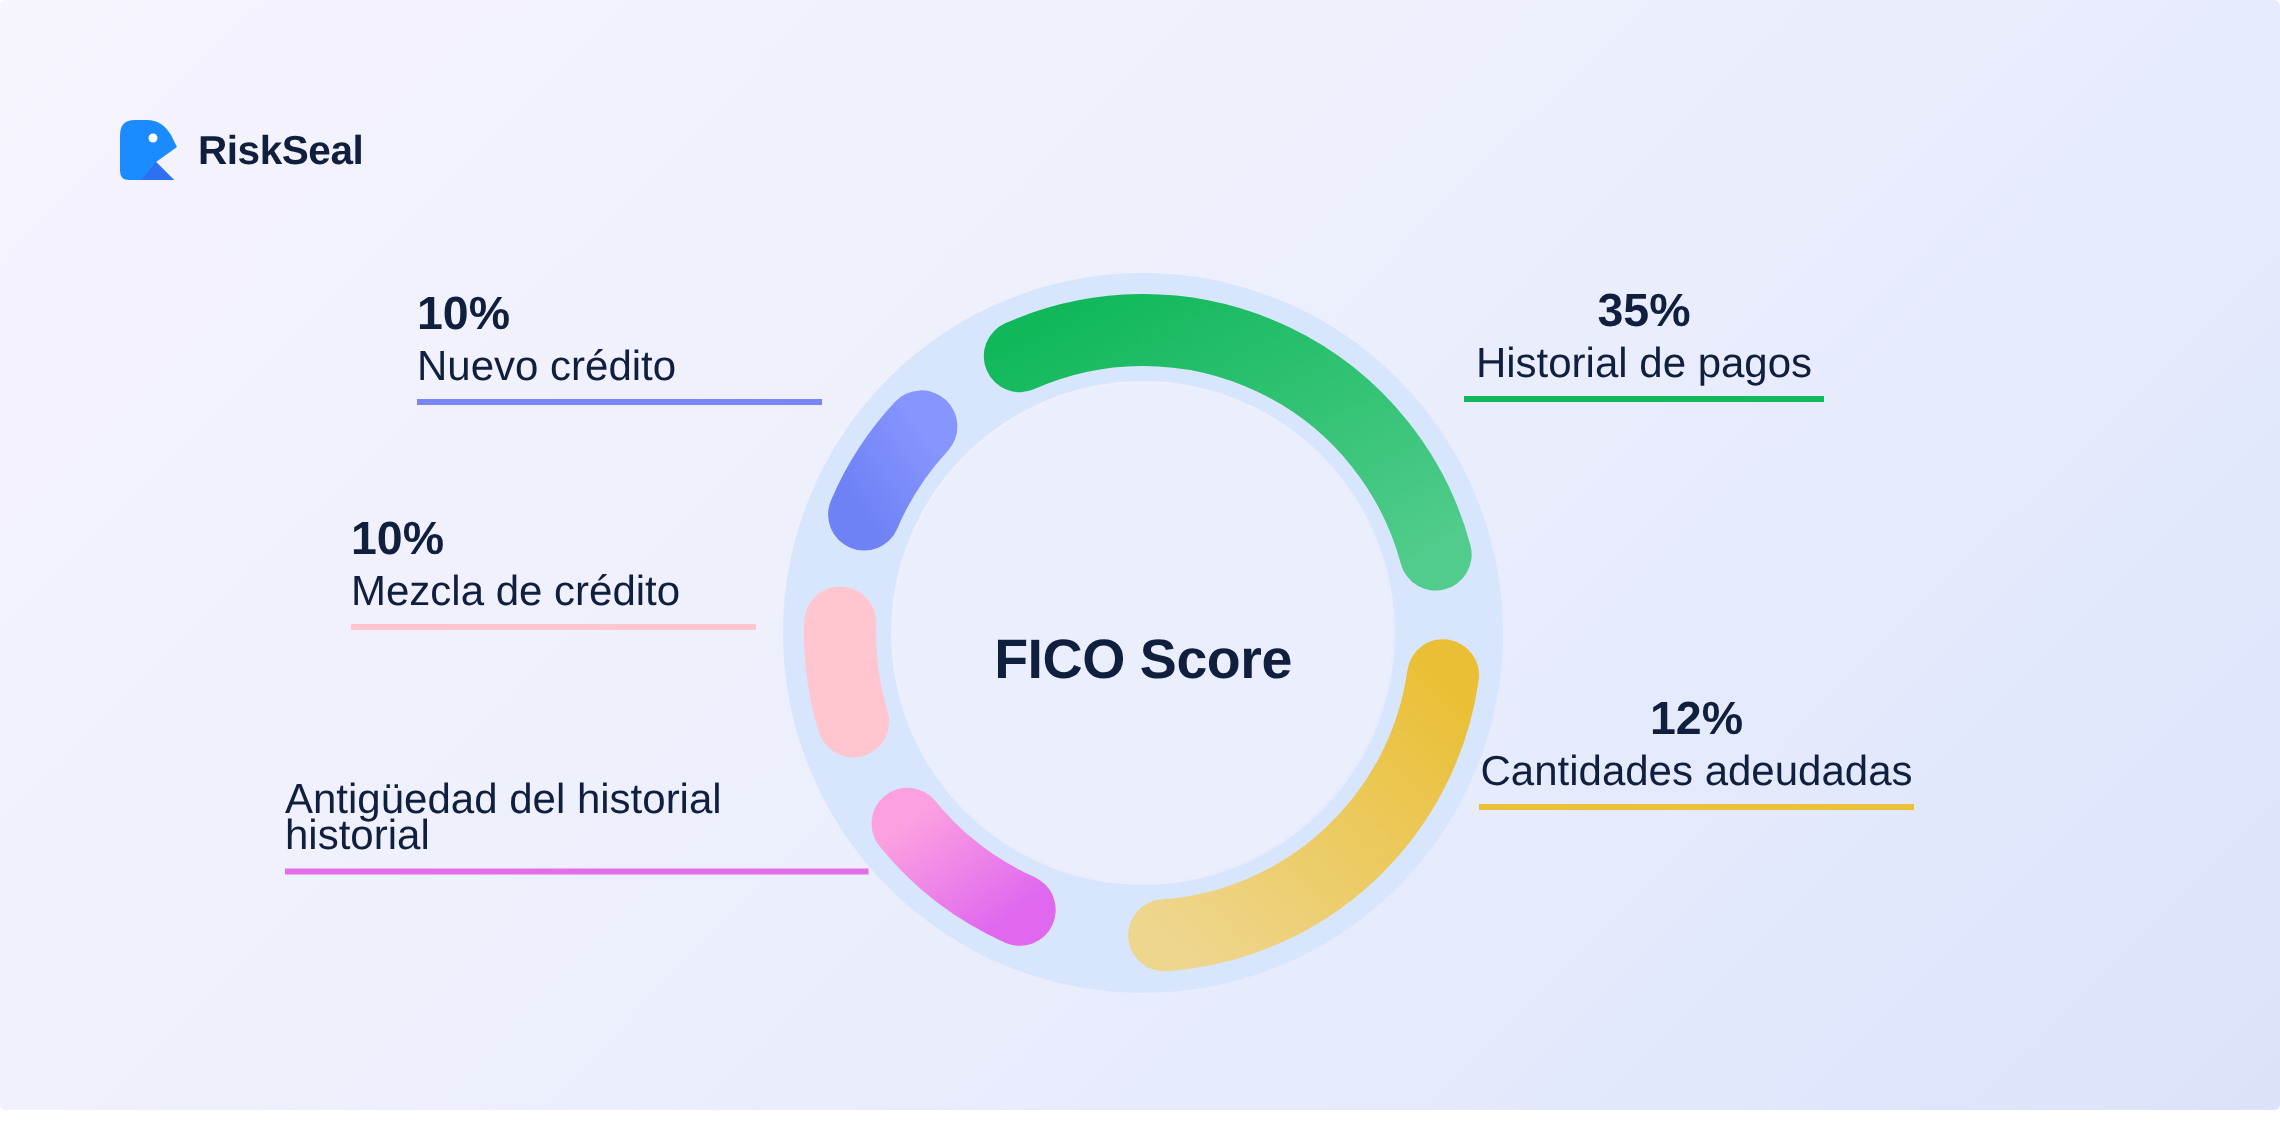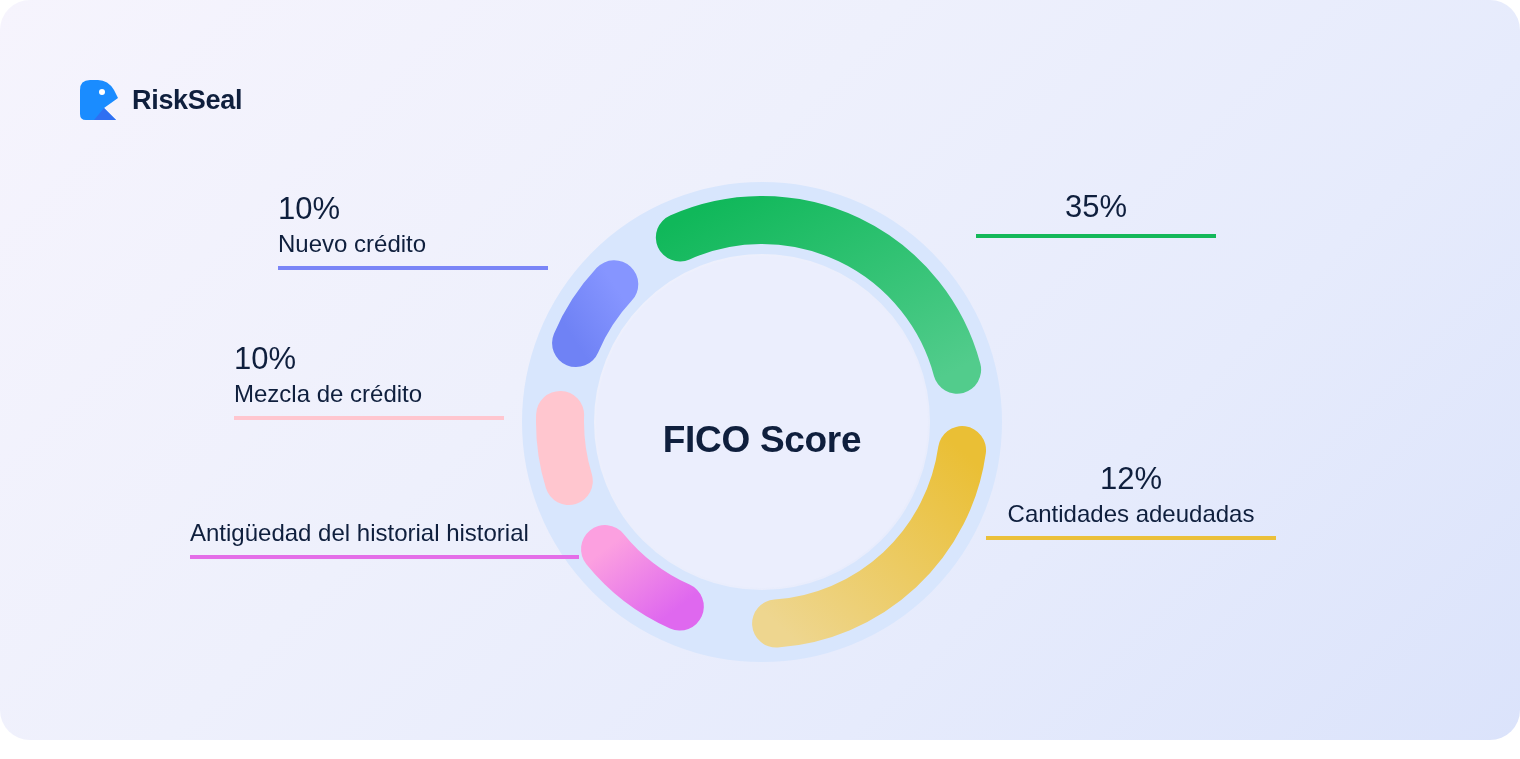--- a/index.html
+++ b/index.html
@@ -2,37 +2,37 @@
 <html><head>
 <meta charset="utf-8">
 <style>
   html, body { margin: 0; padding: 0; }
   body {
     width: 1520px; height: 759px; background: #ffffff; position: relative; overflow: hidden;
     font-family: "Liberation Sans", "DejaVu Sans", sans-serif;
   }
   .card {
     position: absolute; left: 0; top: 0; width: 1520px; height: 740px;
-    border-radius: 30px;
+    border-radius: 4px;
     background: linear-gradient(135deg, #f6f4fd 0%, #eef0fc 40%, #e6ebfc 70%, #dbe3fb 100%);
     overflow: hidden;
   }
   .logo { position: absolute; left: 80px; top: 80px; display: flex; align-items: center; }
   .logo svg { width: 38px; height: 40px; }
   .logo-text {
     margin-left: 14px; font-size: 27px; font-weight: bold; color: #0f1f3d; letter-spacing: -0.3px;
   }
   .chart-svg { position: absolute; left: 0; top: 0; }
   .center-title {
     position: absolute; left: 612px; top: 419px; width: 300px; text-align: center;
     font-size: 37px; font-weight: bold; color: #0f1f3d; letter-spacing: -0.3px;
   }
   .label { position: absolute; color: #0f1f3d; }
-  .label .pct { font-size: 31px; font-weight: normal; line-height: 34px; }
-  .label .name { font-size: 24px; line-height: 24px; margin-top: 6px; }
+  .label .pct { font-size: 31px; font-weight: bold; line-height: 34px; }
+  .label .name { font-size: 28px; line-height: 24px; margin-top: 6px; }
   .label .bar { height: 4px; margin-top: 10px; }
   .label.right { text-align: center; }
 </style>
 </head>
 <body>
 
 <div class="card">
 
   <div class="logo">
     <svg viewBox="0 0 38 40">
@@ -71,20 +71,21 @@
         <path d="M 679.8391980986884 606.5361824438054 A 202 202 0 0 1 605.0165157856919 549.1227189920672" stroke="url(#gMagenta)"></path>
         <path d="M 568.8264392954668 481.0590843539929 A 202 202 0 0 1 560.1230529421426 414.95030166609484" stroke="#ffc6cf"></path>
         <path d="M 576.058019602607 343.07231204516677 A 202 202 0 0 1 614.2665522729276 284.23633126737536" stroke="url(#gBlue)"></path>
       </g>
   </svg>
 
   <div class="center-title">FICO Score</div>
 
   <div class="label right" style="left:976px; top:190px; width:240px;">
     <div class="pct">35%</div>
+    <div class="name">Historial de pagos</div>
     <div class="bar" style="background:#14b85a;"></div>
   </div>
 
   <div class="label right" style="left:986px; top:462px; width:290px;">
     <div class="pct">12%</div>
     <div class="name">Cantidades adeudadas</div>
     <div class="bar" style="background:#ebc03a;"></div>
   </div>
 
   <div class="label" style="left:190px; top:515px; width:389px;">

